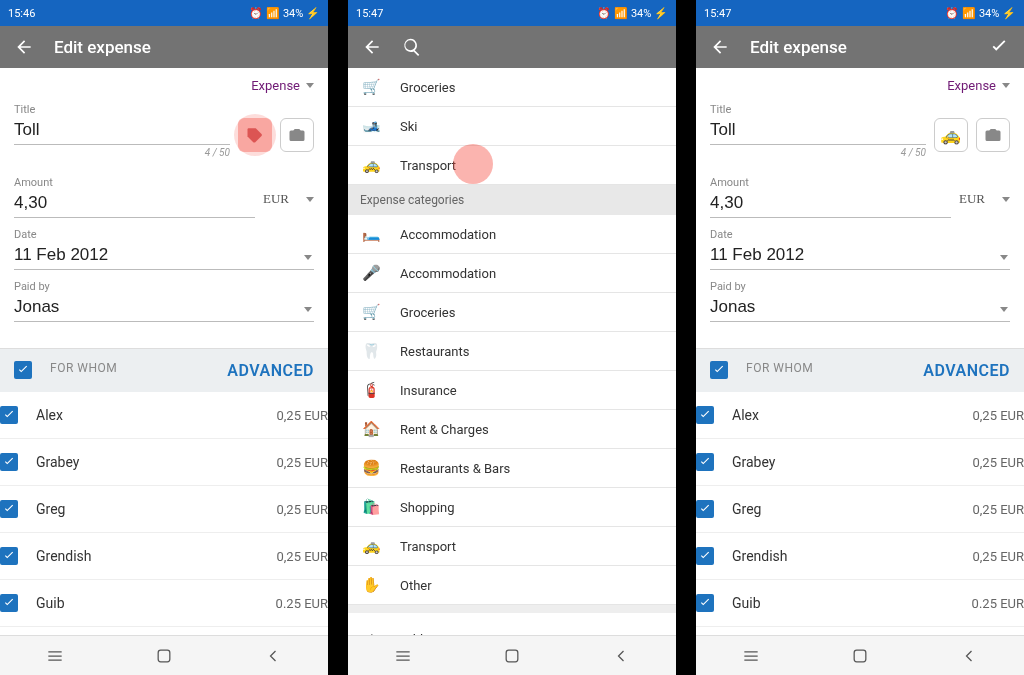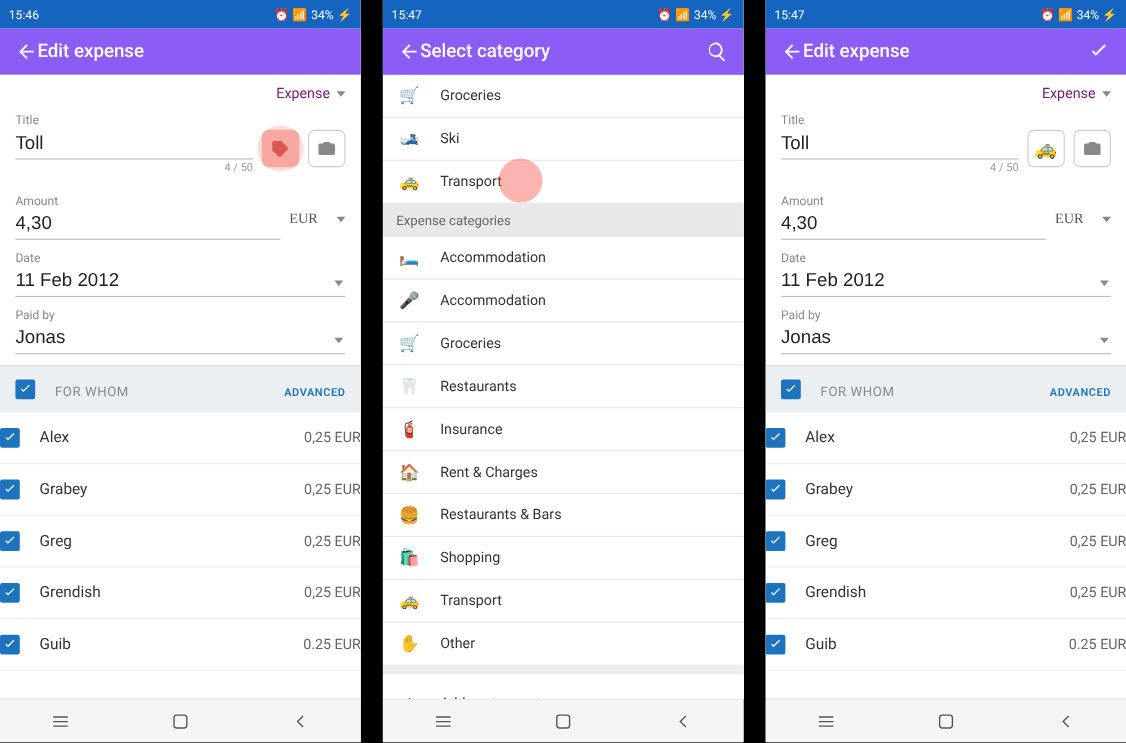--- a/index.html
+++ b/index.html
@@ -25,44 +25,45 @@
     color: #fff;
     height: 26px;
     display: flex;
     justify-content: space-between;
     align-items: center;
     padding: 0 8px;
     font-size: 11px;
   }
   .status-icons { display: flex; gap: 3px; align-items: center; }
   .app-bar {
-    background: #8b5cf6;
+    background: #737373;
     color: #fff;
     height: 42px;
     display: flex;
     align-items: center;
     padding: 0 14px;
+    gap: 20px;
   }
   .app-bar .title { font-size: 17px; font-weight: 500; flex: 1; }
   .app-bar svg { fill: #fff; }
   .content { flex: 1; overflow-y: auto; background: #fff; }
   .type-row { display: flex; justify-content: flex-end; padding: 10px 14px 6px; align-items: center; gap: 4px; color: #701a75; font-size: 13px; }
   .field-block { padding: 4px 14px 6px; }
   .field-label { font-size: 11px; color: #888; margin-bottom: 2px; }
   .field-row { display: flex; align-items: flex-start; gap: 8px; }
   .field-input {
     border: none;
     border-bottom: 1px solid #bbb;
     font-size: 17px;
     color: #222;
     padding: 2px 0 4px;
     width: 100%;
     background: transparent;
   }
-  .char-count { font-size: 10px; color: #999; text-align: right; margin-top: 2px; }
+  .char-count { font-size: 10px; color: #999; text-align: right; margin-top: 2px; font-style: italic; }
   .icon-btn {
     width: 34px; height: 34px;
     border: 1px solid #ccc;
     border-radius: 6px;
     display: flex; align-items: center; justify-content: center;
     background: #fff;
     flex-shrink: 0;
   }
   .tap-highlight {
     width: 34px; height: 34px;
@@ -76,33 +77,33 @@
     content:''; position:absolute; width:42px; height:42px; border-radius:50%; background:rgba(244,67,54,0.18);
   }
   .currency { font-size: 13px; color: #555; padding-bottom: 4px; display:flex; align-items:center; gap:15px;font-family:Liberation Serif, serif;}
   .select-field { position: relative; }
   .select-field::after {
     content: ''; position: absolute; right: 2px; bottom: 10px;
     border-left: 4px solid transparent; border-right: 4px solid transparent; border-top: 5px solid #888;
   }
   .whom-header {
     background: #eceff1;
-    display: flex; align-items: flex-end;
+    display: flex; align-items: flex-start;
     padding: 12px 14px;
     border-top: 1px solid #ddd;
-    margin-top: 4px;
+    margin-top: 20px;
   }
   .checkbox {
     width: 18px; height: 18px; border-radius: 2px;
     background: #1e73be; display:flex; align-items:center; justify-content:center;
     flex-shrink: 0;
   }
   .checkbox svg { width: 14px; height: 14px; fill: #fff; }
   .whom-label { color: #888; font-size: 12px; letter-spacing: 0.5px; margin-left: 18px; flex:1; }
-  .advanced { color: #1e73be; font-size: 10px; font-weight: 600; letter-spacing: 0.5px; }
+  .advanced { color: #1e73be; font-size: 16px; font-weight: 600; letter-spacing: 0.5px; }
   .person-row {
     display: flex; align-items: center;
     padding: 14px 0;
     border-bottom: 1px solid #eee;
   }
   .person-name { margin-left: 18px; flex:1; font-size: 14px; color: #333; }
   .person-amt { font-size: 13px; color: #666; }
   
   .cat-row {
     display:flex; align-items:center; gap: 18px;
@@ -261,21 +262,20 @@
 
 <div class="phone">
   <div class="status-bar">
     <span>15:47</span>
     <span class="status-icons">⏰ 📶 <span>34%</span> ⚡</span>
   </div>
   <div class="app-bar">
     <svg width="20" height="20" viewBox="0 0 24 24">
         <path d="M20 11H7.8l5.6-5.6L12 4l-8 8 8 8 1.4-1.4L7.8 13H20z"></path>
       </svg>
-    <span class="title">Select category</span>
     <svg width="20" height="20" viewBox="0 0 24 24">
         <path d="M10 2a8 8 0 015.3 13.9l5.4 5.4-1.4 1.4-5.4-5.4A8 8 0 1110 2zm0 2a6 6 0 100 12 6 6 0 000-12z"></path>
       </svg>
   </div>
   <div class="content">
     <div>
         <div class="cat-row">
           <span class="cat-icon">🛒</span>
           <span>Groceries</span>
         </div>

